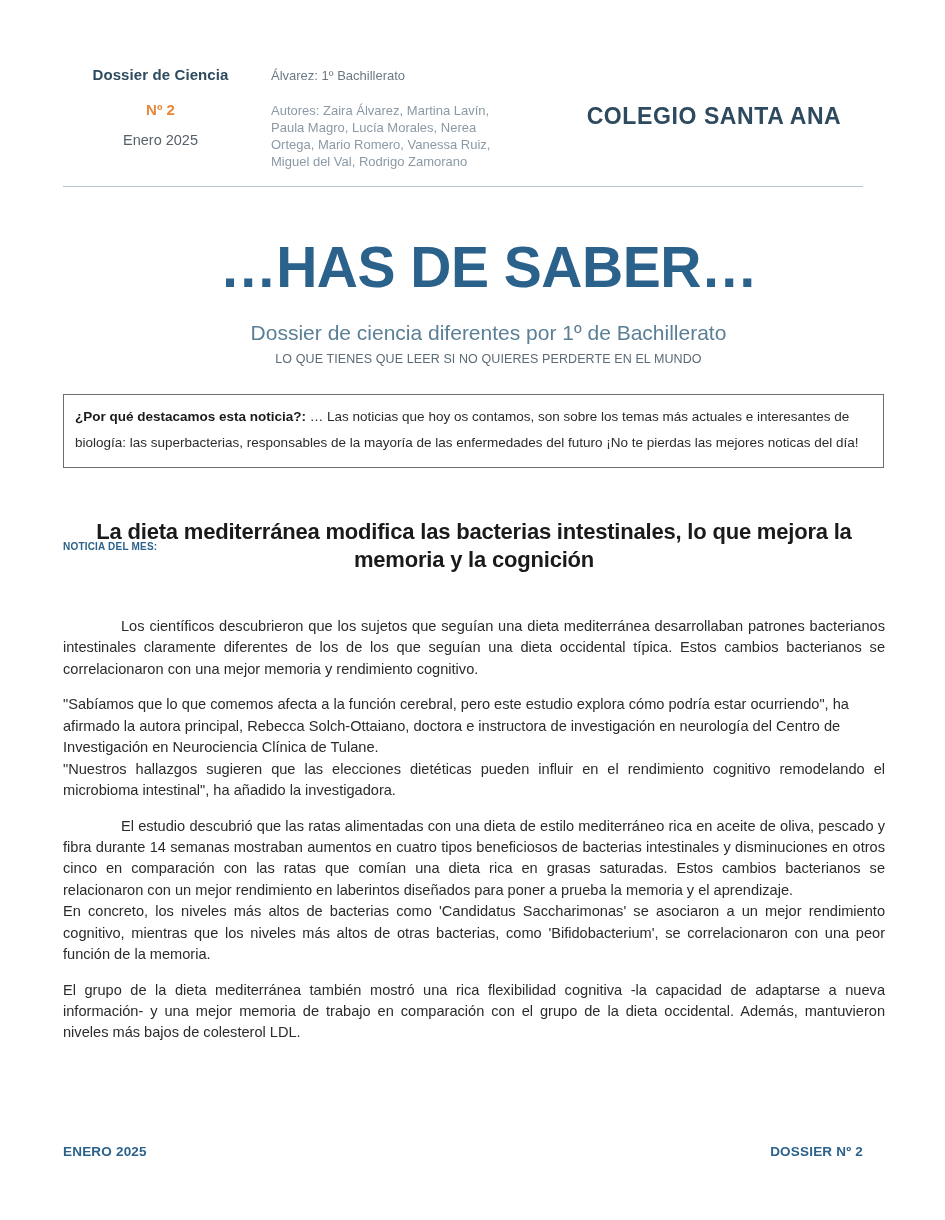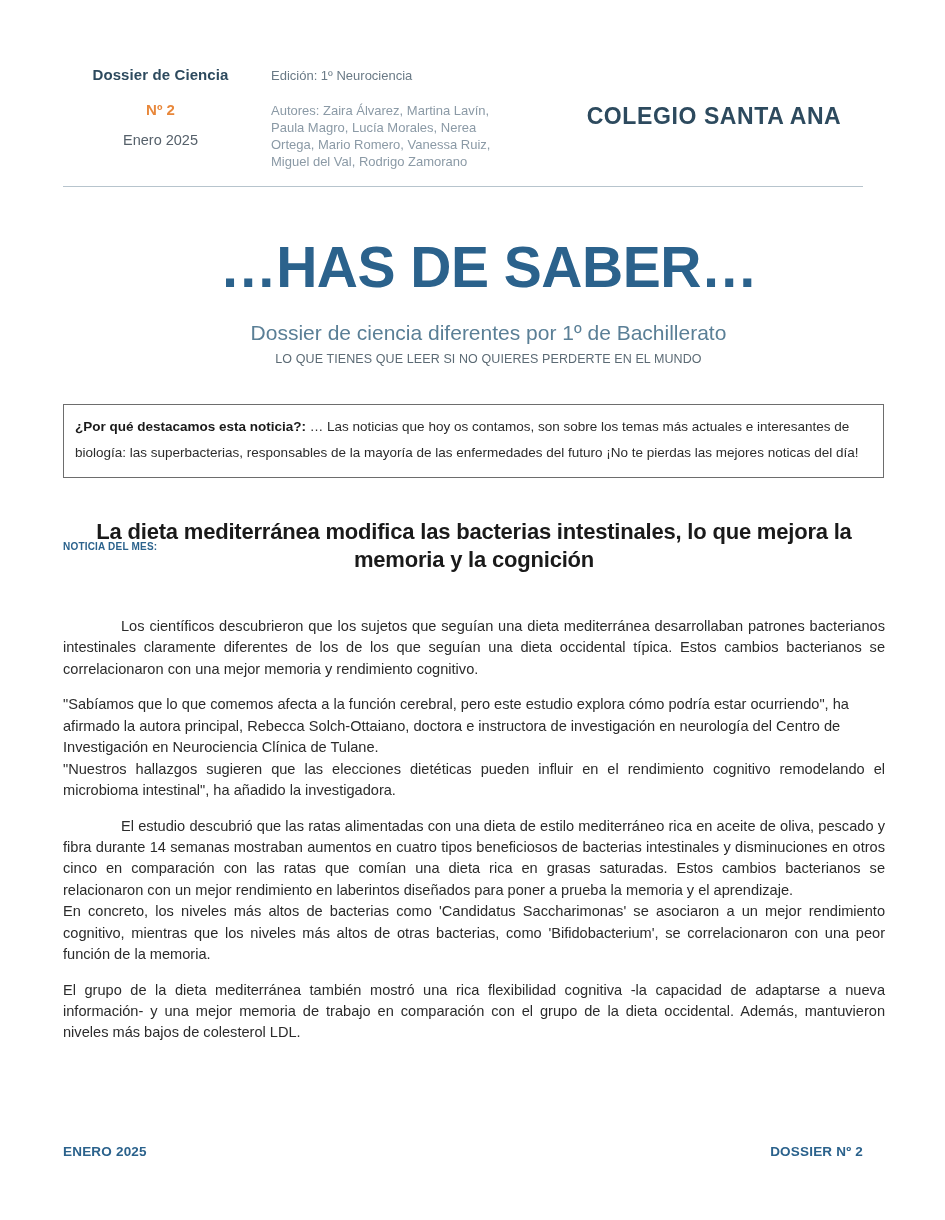--- a/index.html
+++ b/index.html
@@ -131,21 +131,21 @@
     font-size: 12.5px;
     color: #5b6a74;
     letter-spacing: 0.1px;
     line-height: 1.2;
   }
 
   
   .callout {
     position: absolute;
     left: 63px;
-    top: 404px;
+    top: 394px;
     width: 821px;
     box-sizing: border-box;
     border: 1px solid #6d6d6d;
     padding: 9px 11px 10px 11px;
   }
   .callout p {
     margin: 0;
     font-size: 13.5px;
     line-height: 1.95;
     color: #2c2c2c;
@@ -226,21 +226,21 @@
 
   <div class="masthead">
 
     <div class="mast-left">
       <div class="mast-title">Dossier de Ciencia</div>
       <div class="mast-number">Nº 2</div>
       <div class="mast-date">Enero 2025</div>
     </div>
 
     <div class="mast-mid">
-      <div class="mast-edition">Edición: 1º Neurociencia</div>
+      <div class="mast-edition">Álvarez: 1º Bachillerato</div>
       <div class="mast-authors">Autores: Zaira Álvarez, Martina Lavín, Paula Magro, Lucía Morales, Nerea Ortega, Mario Romero, Vanessa Ruiz, Miguel del Val, Rodrigo Zamorano</div>
     </div>
 
     <div class="mast-right">
       <div class="school-name">COLEGIO SANTA ANA</div>
     </div>
 
   </div>
 
   <div class="mast-rule"></div>

